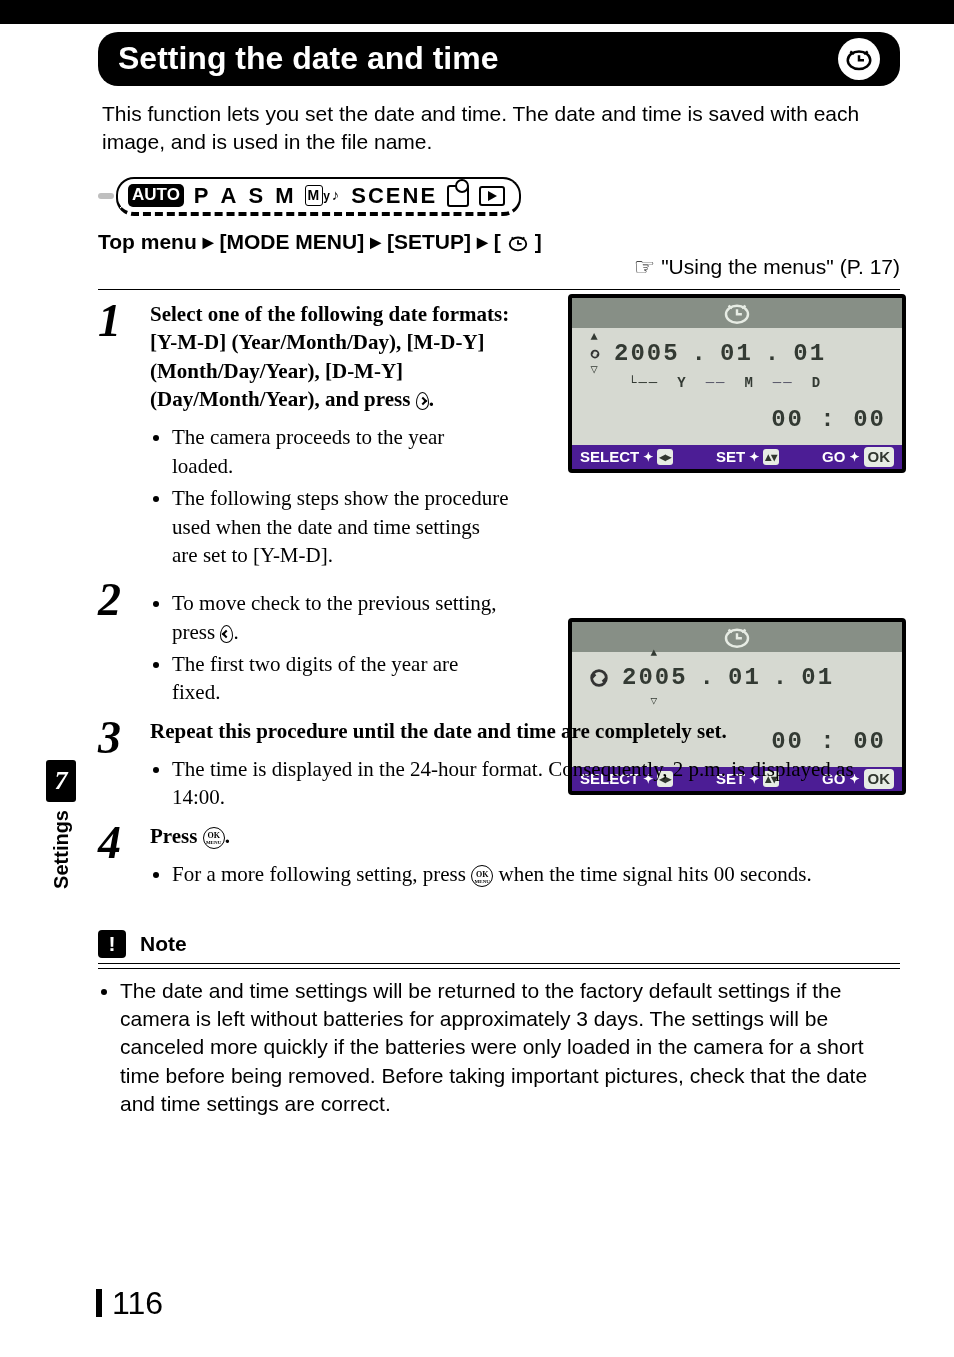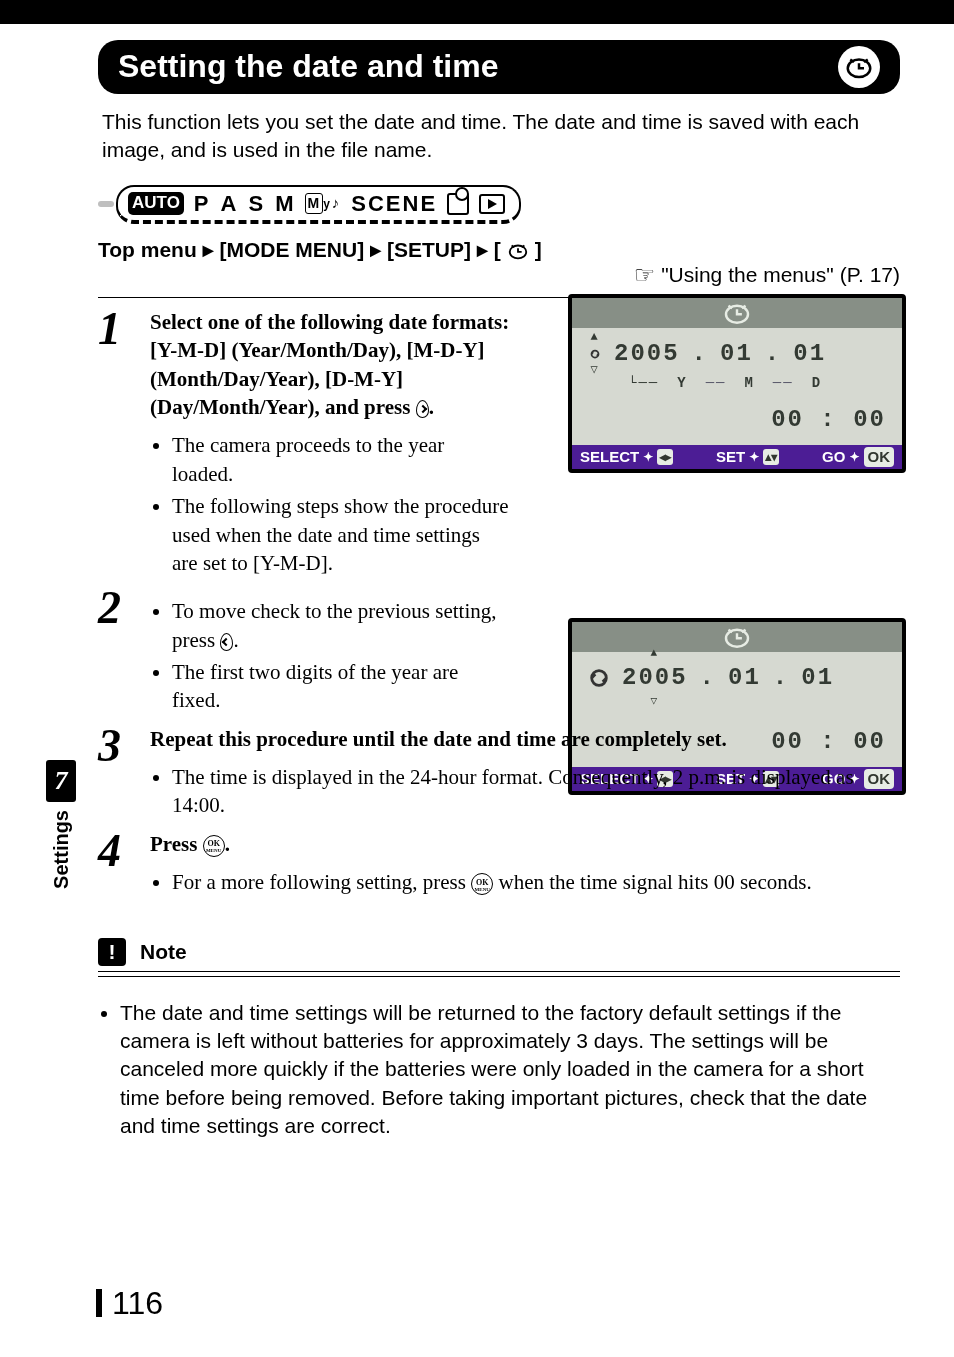--- a/index.html
+++ b/index.html
@@ -23,21 +23,21 @@
   .content {
     padding: 4px 54px 0 98px;
     position: relative;
   }
 
   
   .chapter {
     background: #000;
     border-radius: 20px;
     height: 54px;
-    margin-top: 12px;
+    margin-top: 4px;
     display: flex;
     align-items: center;
     padding: 0 20px;
     position: relative;
   }
   .chapter-title {
     color: #fff;
     font-size: 32px;
     font-weight: bold;
   }
@@ -163,21 +163,21 @@
   
   .note { margin-top: 38px; }
   .note-head { display:flex; align-items:center; gap: 14px; }
   .note-head .bang {
     background:#000; color:#fff; width:28px; height:28px; border-radius:4px;
     display:flex; align-items:center; justify-content:center; font-weight:bold;
   }
   .note-head .lbl { font-weight:bold; }
   .note hr { border:0; border-top:1px solid #000; margin: 4px 0 2px 0; }
   .note-hr2 { border-top-color:#aaa; }
-  .note ul { margin-top:22px; padding-left: 22px; }
+  .note ul { margin-top:8px; padding-left: 22px; }
   .note ul li { margin-bottom: 4px; }
 
   
   .sidetab {
     position: absolute; left: 46px; top: 760px;
     display: flex; flex-direction: column; align-items: center; gap: 8px;
   }
   .sidetab .chip {
     background:#000; color:#fff; width:30px; height:42px; border-radius:3px;
     display:flex; align-items:center; justify-content:center;

